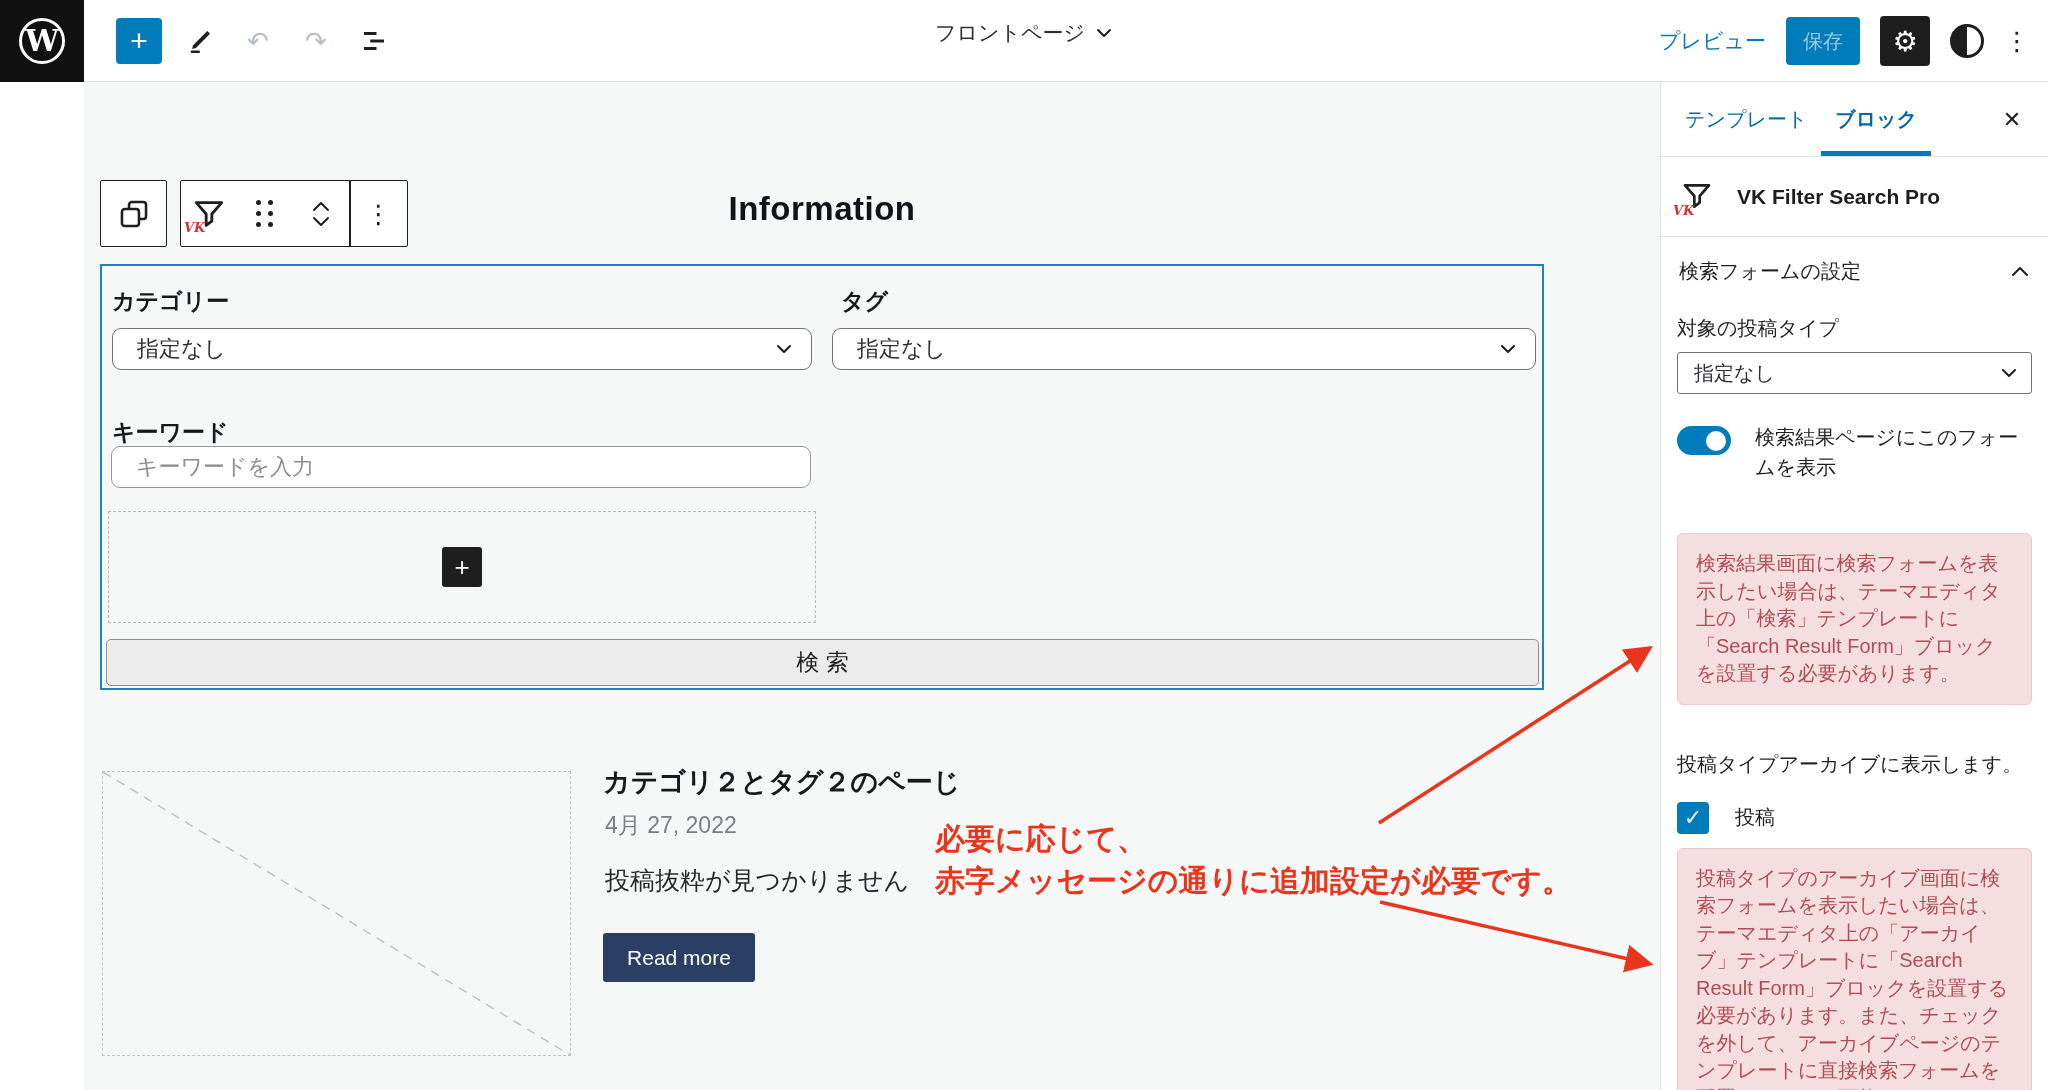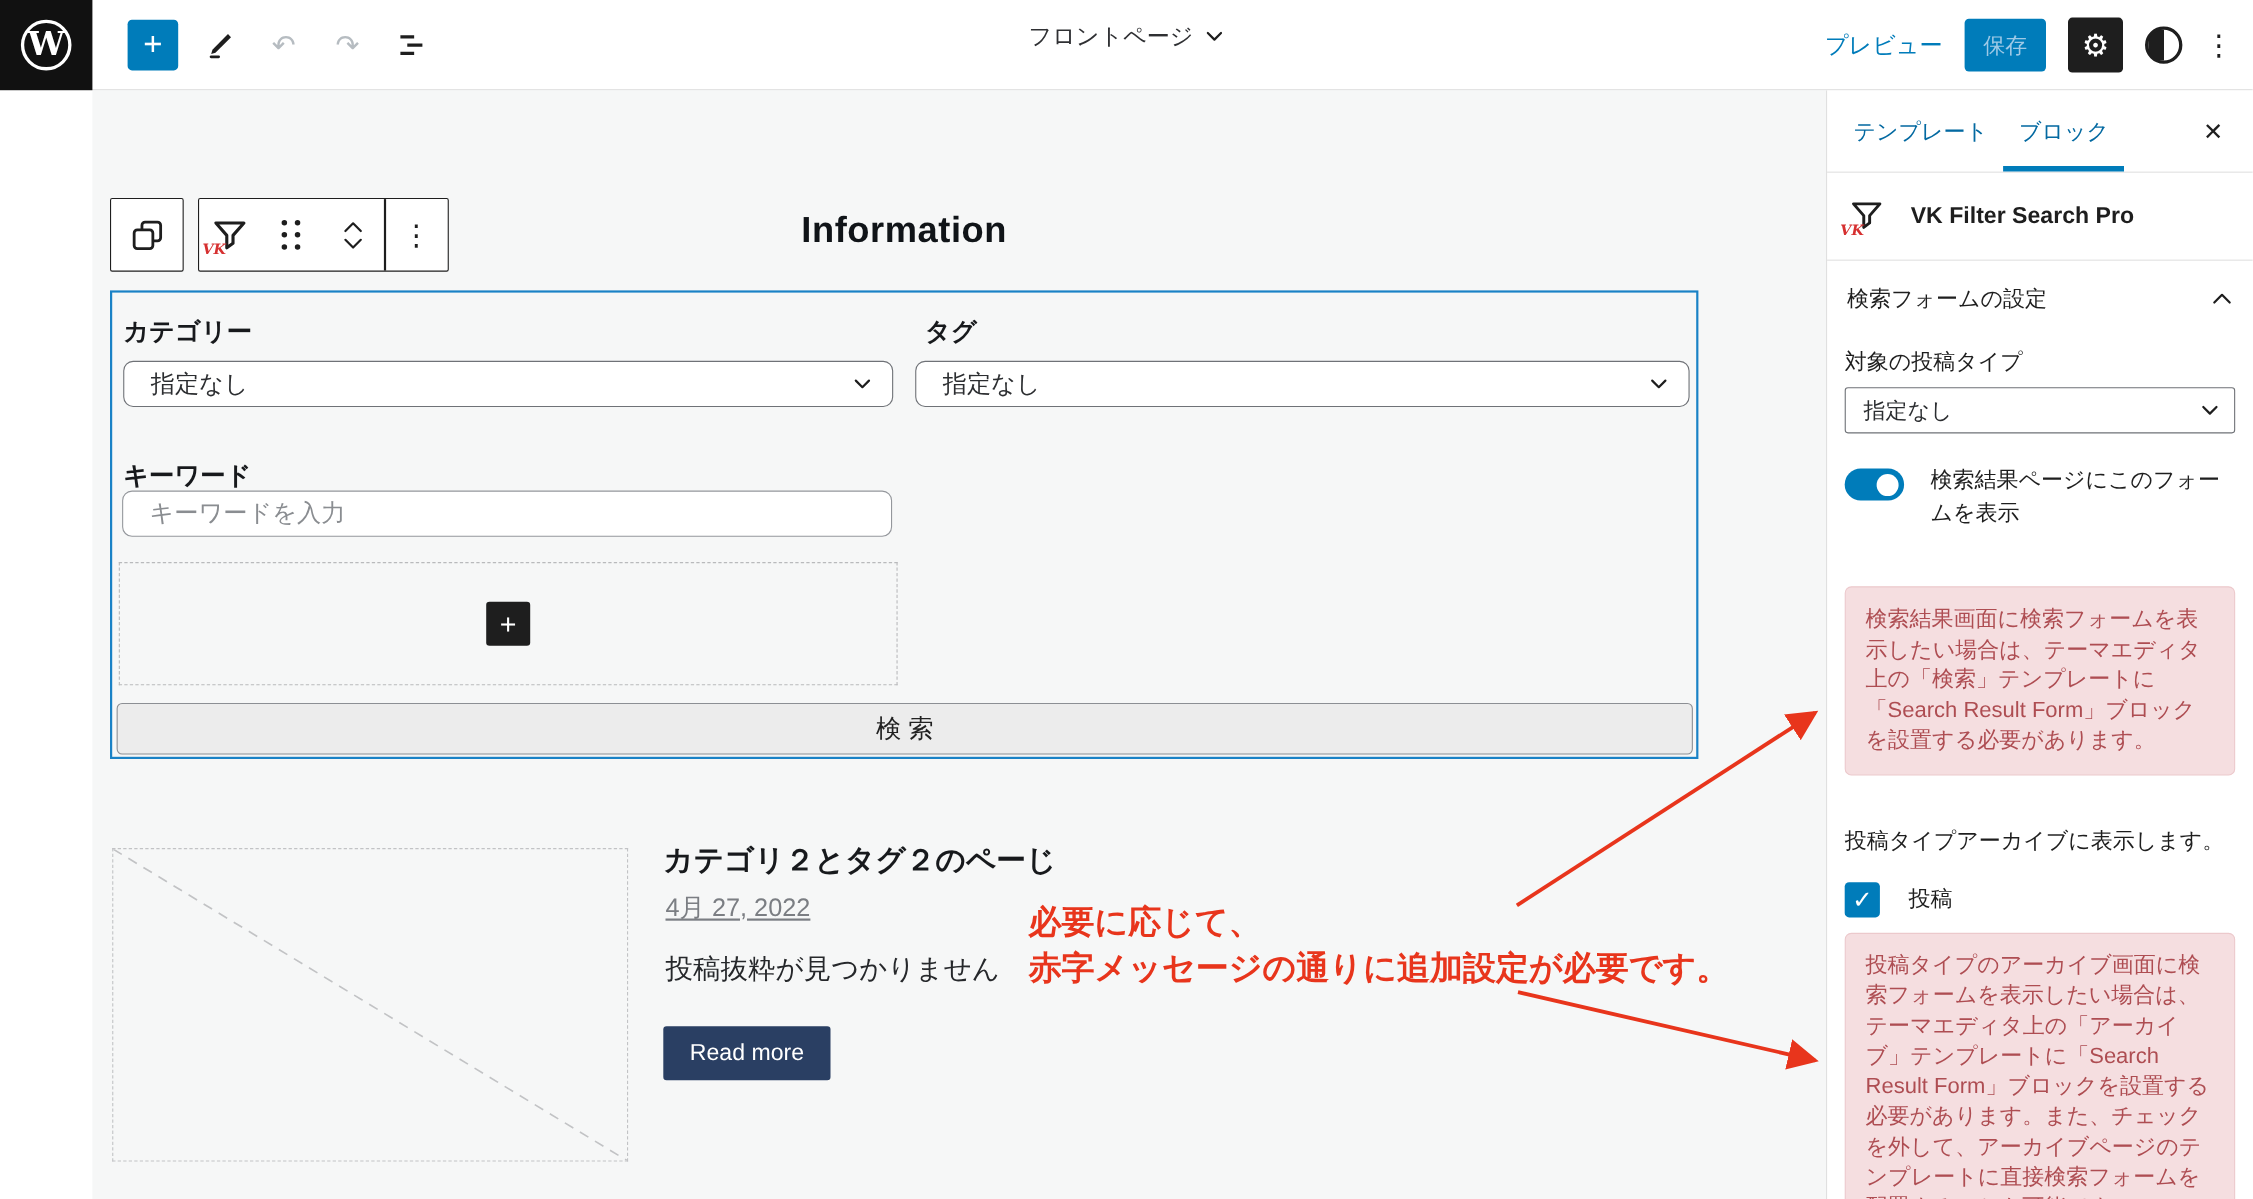--- a/index.html
+++ b/index.html
@@ -64,36 +64,36 @@
               border:1px dashed #b9babc; display:flex; align-items:center; justify-content:center; }
   .appender-plus { width:40px; height:40px; background:#1e1e1e; border-radius:3px; color:#fff; font-size:26px;
                    display:flex; align-items:center; justify-content:center; }
   .search-btn { position:absolute; left:4px; top:373px; width:1433px; height:47px; background:#ececec;
                 border:1px solid #8c8f94; border-radius:5px; display:flex; align-items:center; justify-content:center;
                 font-size:23px; color:#222; }
 
   .img-placeholder { position:absolute; left:18px; top:689px; width:469px; height:285px;
                      border:1px dashed #c2c3c5; }
   .post-title { position:absolute; left:519px; top:682px; font-size:27px; font-weight:bold; color:#17191c; }
-  .post-date { position:absolute; left:521px; top:728px; font-size:23px; color:#7b7e83;text-decoration:underline; }
+  .post-date { position:absolute; left:521px; top:728px; font-size:23px; color:#7b7e83; }
   .post-excerpt { position:absolute; left:521px; top:782px; font-size:25px; color:#26282b; }
   .readmore-btn { position:absolute; left:519px; top:851px; width:152px; height:49px; background:#2a3f63;
                   border-radius:3px; color:#fff; font-size:21px; display:flex; align-items:center; justify-content:center; }
 
   .annotation { position:absolute; left:851px; top:736px; font-size:30px; font-weight:bold;
                 color:#e8351c; line-height:42px; white-space:nowrap; }
   .arrows { position:absolute; left:0; top:0; pointer-events:none; }
 
   
   .sidebar { position:absolute; left:1660px; top:82px; width:388px; height:1008px; background:#fff;
              border-left:1px solid #e0e0e0; }
   .tabbar { position:relative; height:75px; border-bottom:1px solid #e0e0e0; display:flex; align-items:stretch;
             padding-left:10px; }
   .tab { display:flex; align-items:center; padding:0 14px; font-size:20px; color:#0369a1; }
-  .tab.active { font-weight:400; box-shadow:inset 0 -5px 0 #007cba; }
+  .tab.active { font-weight:700; box-shadow:inset 0 -5px 0 #007cba; }
   .close-btn { position:absolute; right:14px; top:0; height:75px; width:44px; display:flex;
                align-items:center; justify-content:center; font-size:22px; color:#1e1e1e; }
   .block-card { height:80px; border-bottom:1px solid #e0e0e0; display:flex; align-items:center; gap:22px;
                 padding:0 16px; }
   .block-card .title { font-size:21px; font-weight:bold; color:#1e1e1e; }
   .panel-head { height:68px; display:flex; align-items:center; justify-content:space-between; padding:0 18px; }
   .panel-head .ph-title { font-size:20px; color:#1e1e1e; font-weight:500; }
   .ctl-label { margin:10px 16px 10px; font-size:20px; color:#1e1e1e; }
   .sb-select { margin:0 16px; height:42px; border:1px solid #6f7277; border-radius:3px; background:#fff;
                display:flex; align-items:center; justify-content:space-between; padding:0 14px 0 16px;

